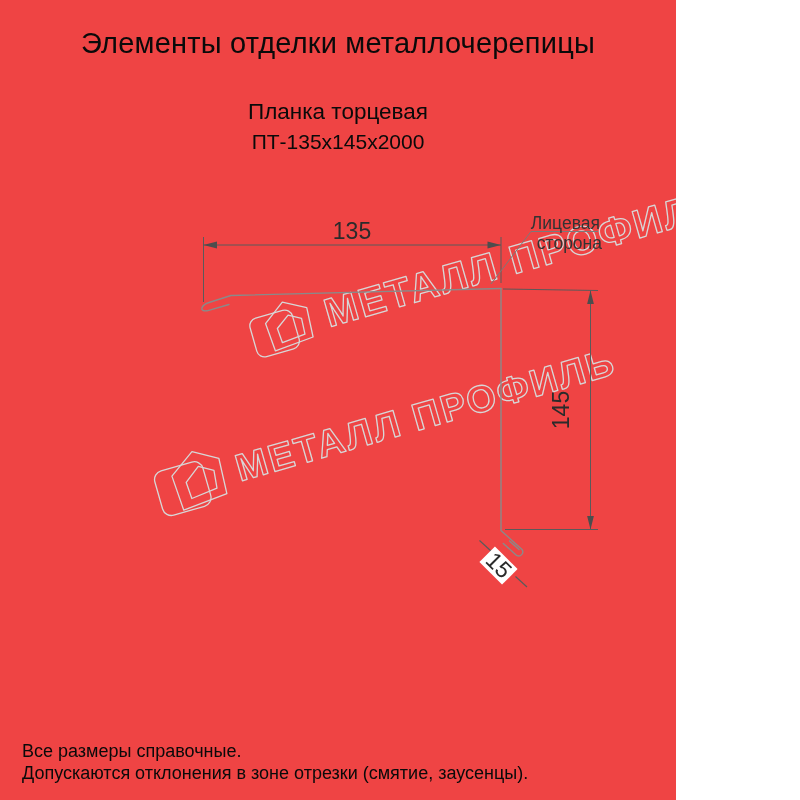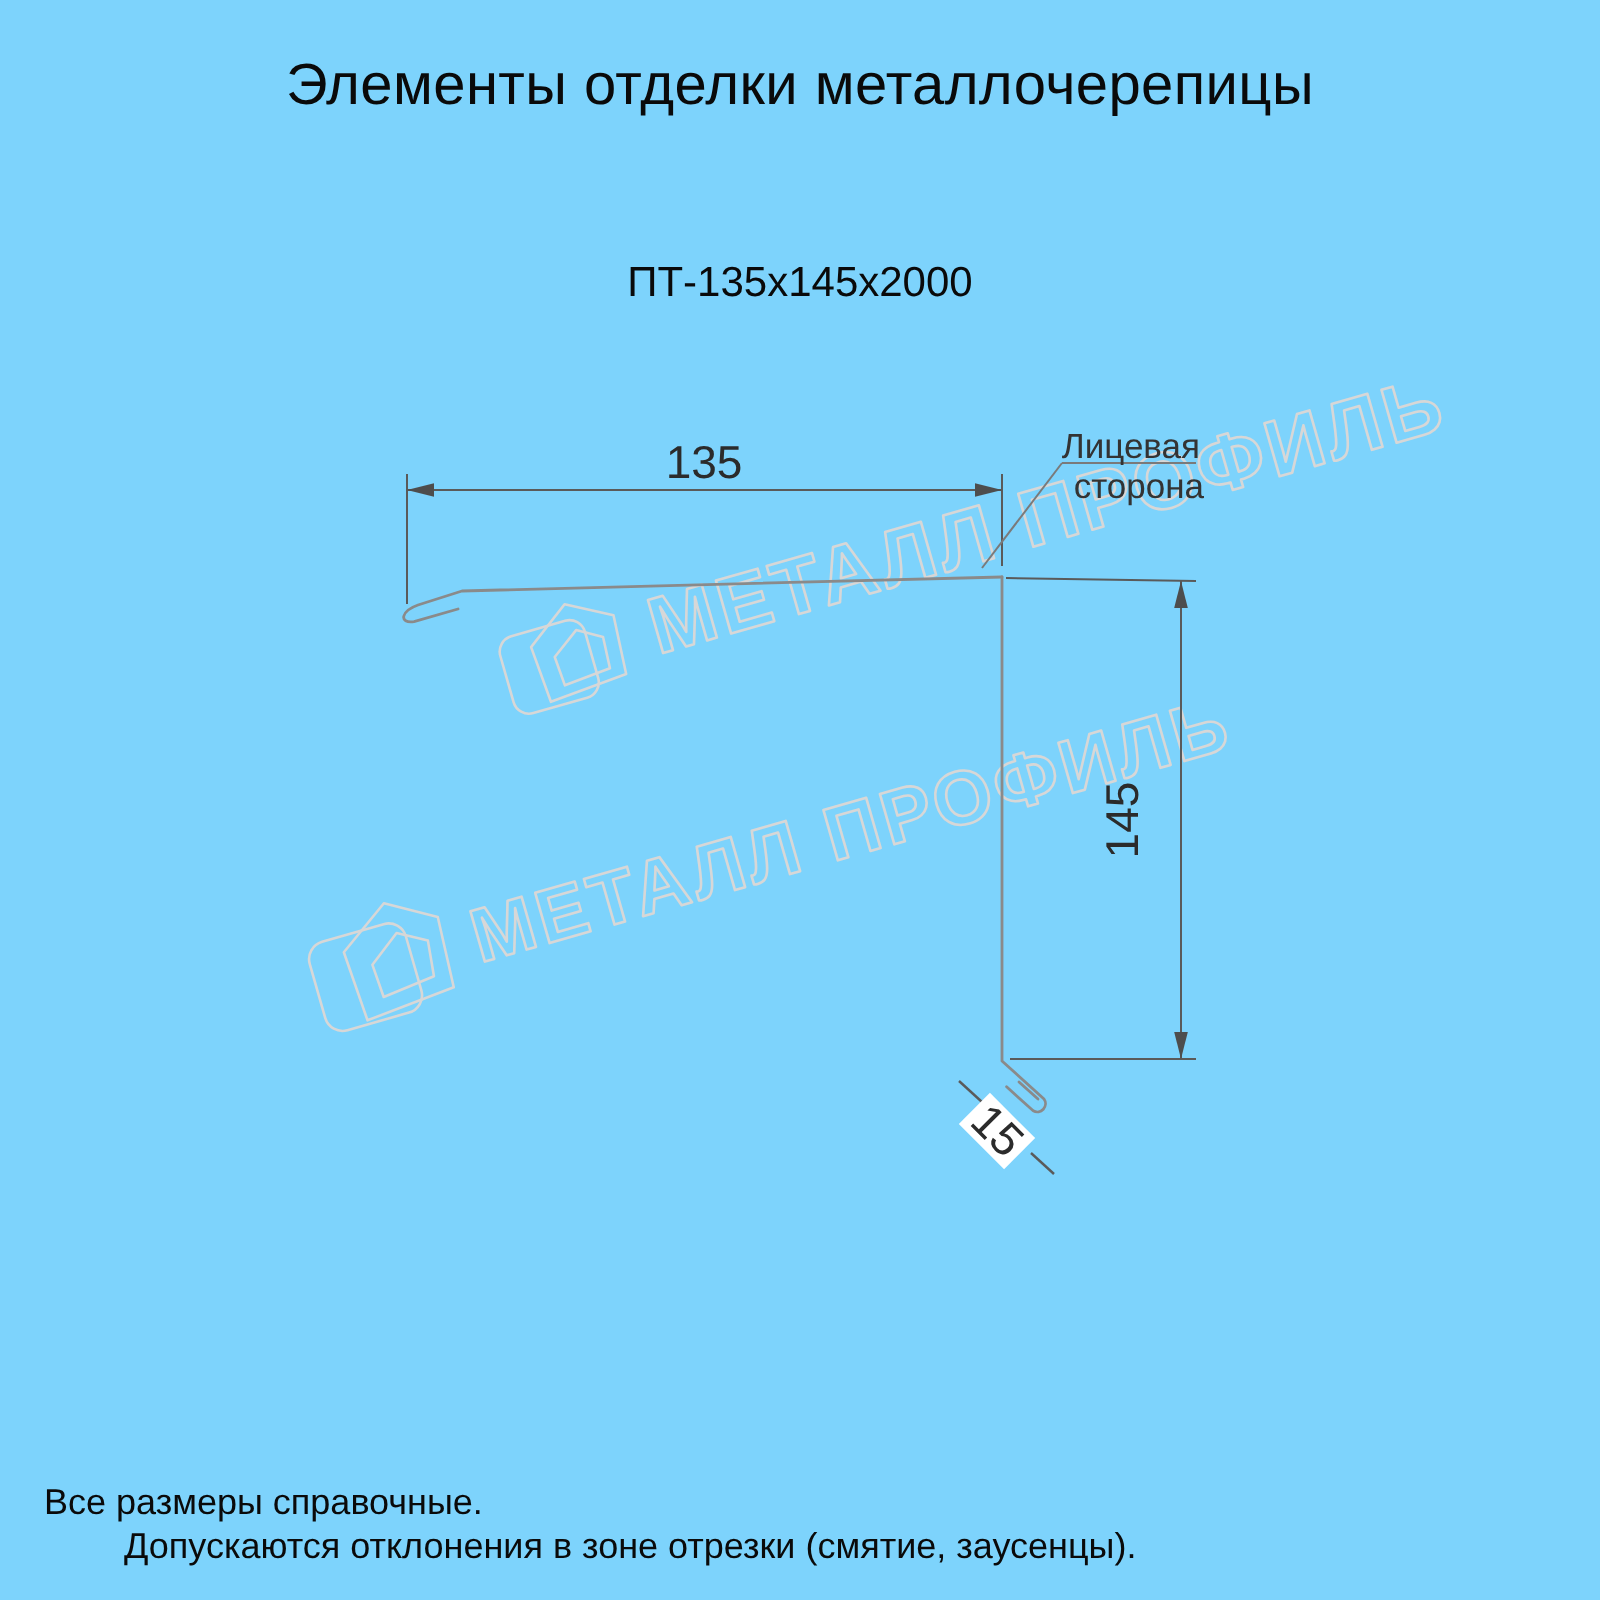--- a/index.html
+++ b/index.html
@@ -1,47 +1,48 @@
 <!DOCTYPE html>
 <html><head>
 <meta charset="utf-8">
 <style>
   html,body{margin:0;padding:0;background:#ffffff;}
   .canvas{
-    position:relative;width:800px;height:800px;background:#7dd3fc;overflow:hidden;
+    position:relative;width:676px;height:800px;background:#ef4444;overflow:hidden;
     font-family:"Liberation Sans", sans-serif;color:#000;
   }
   .page-title{
     position:absolute;left:0;right:0;top:27px;text-align:center;
     font-size:29px;font-weight:normal;color:#0a0a0a;letter-spacing:0.2px;
   }
   .product-name{
     position:absolute;left:0;right:0;top:99px;text-align:center;
     font-size:22.5px;color:#0a0a0a;
   }
   .product-code{
     position:absolute;left:0;right:0;top:130px;text-align:center;
     font-size:21px;color:#0a0a0a;
   }
   .footer-note{position:absolute;left:22px;font-size:18px;color:#0a0a0a;}
   .note1{top:741px;}
-  .note2{top:763px;margin-left:40px;}
+  .note2{top:763px;}
   svg.diagram{position:absolute;left:0;top:0;}
   svg text{font-family:"Liberation Sans", sans-serif;}
   .dim-text{font-size:23px;fill:#2b2b2b;}
   .face-text{font-size:17.5px;fill:#333333;}
   .wm-text{font-size:40px;font-weight:bold;letter-spacing:2px;fill:none;}
   .wm-text-lower{font-size:38px;}
 </style>
 </head>
 <body>
 
 <div class="canvas">
 
   <div class="page-title">Элементы отделки металлочерепицы</div>
+  <div class="product-name">Планка торцевая</div>
   <div class="product-code">ПТ-135х145х2000</div>
 
   <svg class="diagram" width="800" height="800" viewBox="0 0 800 800">
 
     <g fill="none" stroke-width="1.3" stroke-linejoin="round" stroke="#d7d7d7">
       <g transform="translate(243,303) rotate(-16)">
         <rect x="0" y="18" width="44" height="40" rx="8"></rect>
         <path d="M 16,26 L 38,10 L 60,22 L 58,52 L 18,55 Z"></path>
         <path d="M 26,34 L 40,24 L 52,31 L 51,47 L 27,49 Z"></path>
         <text class="wm-text" x="76" y="47" stroke="#d7d7d7">МЕТАЛЛ ПРОФИЛЬ</text>

